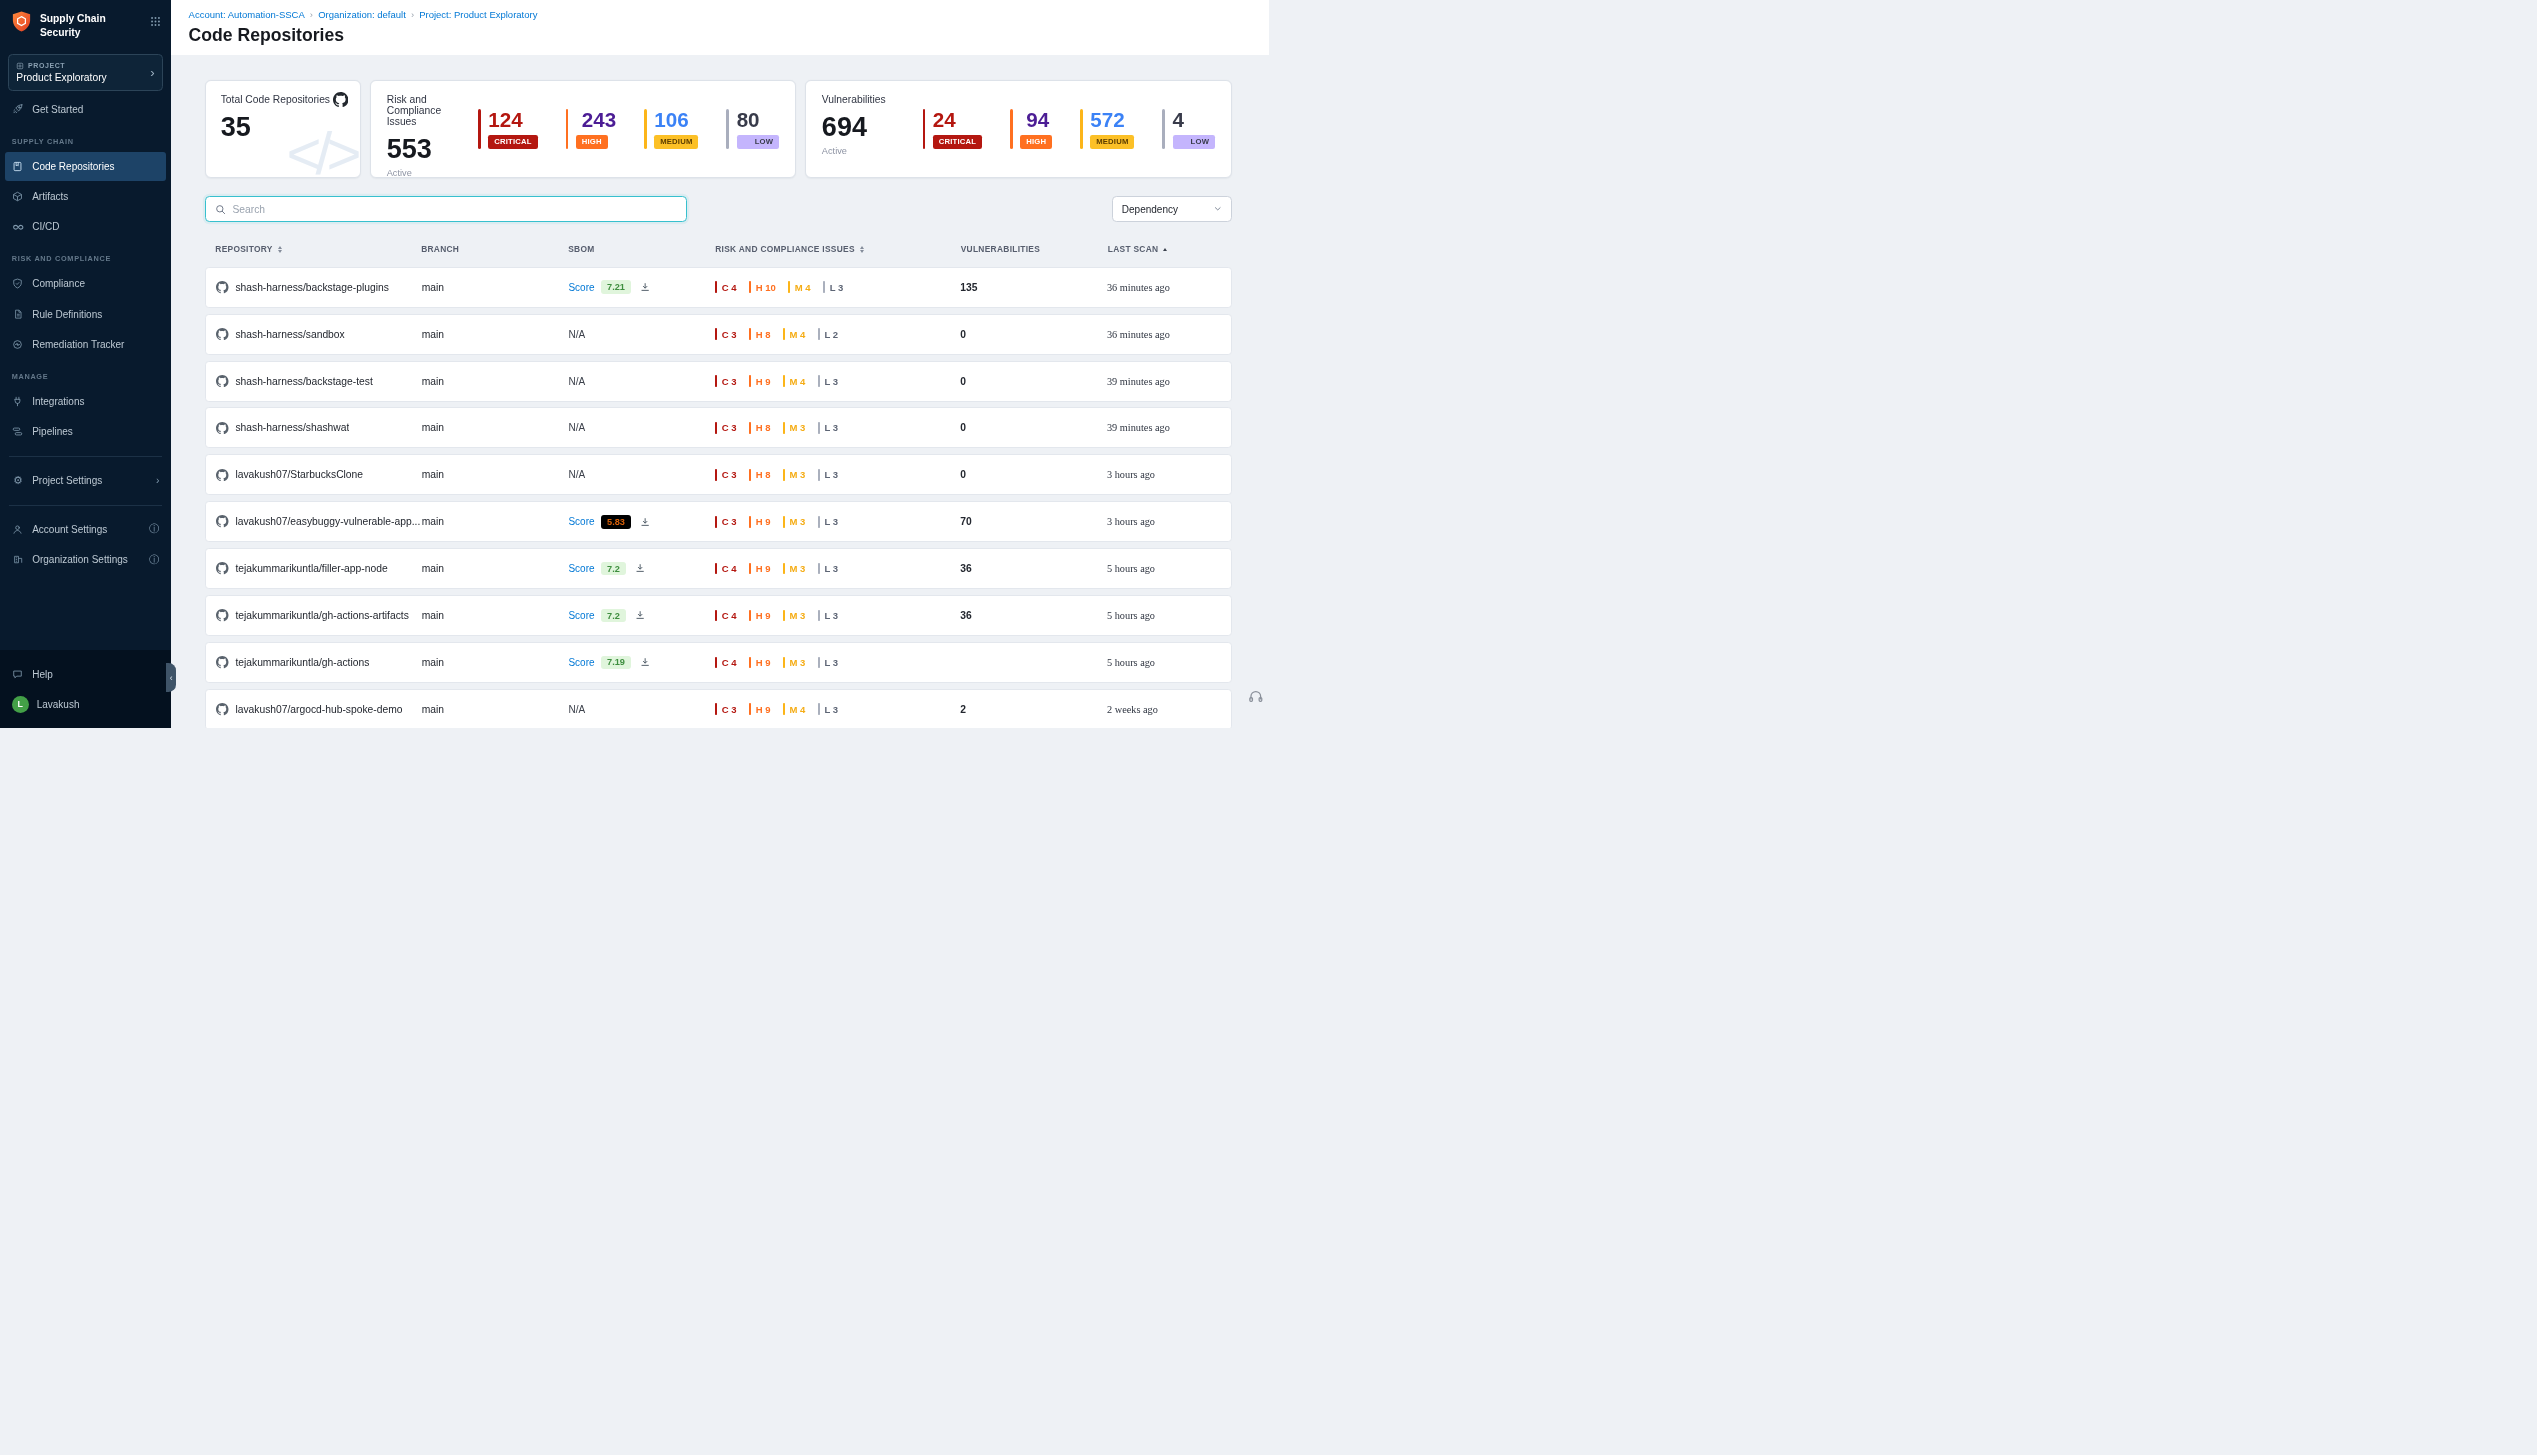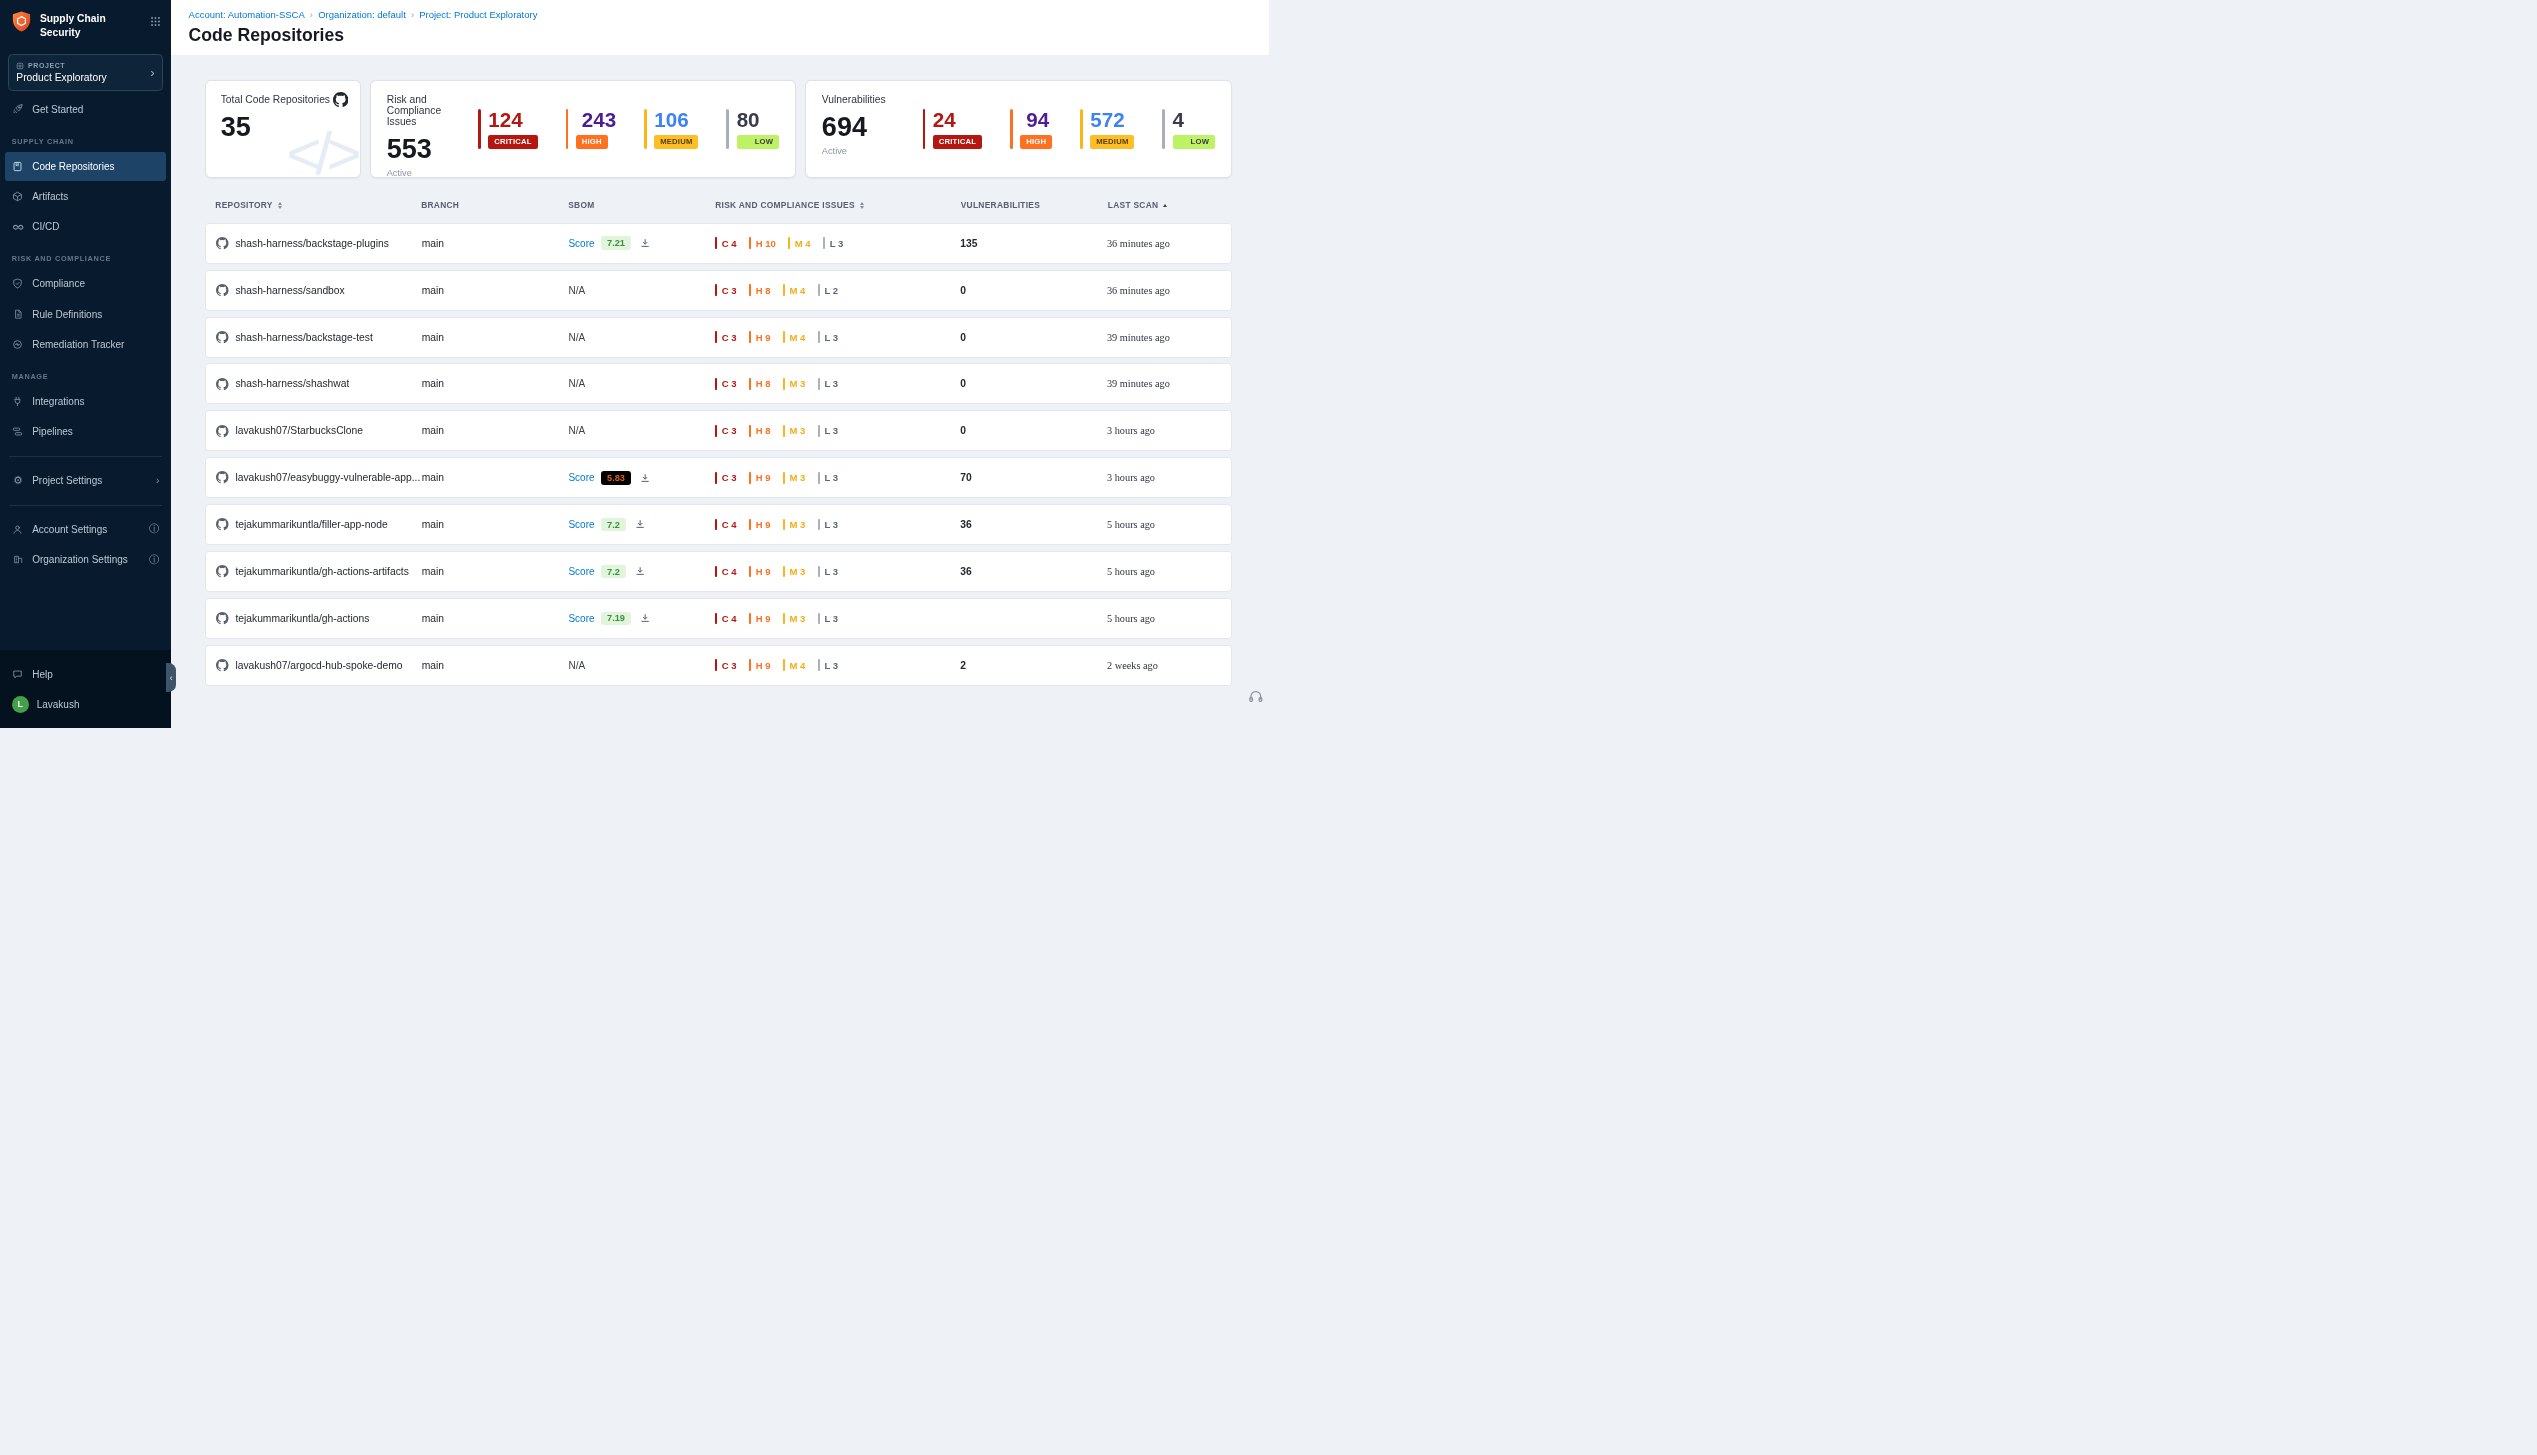--- a/index.html
+++ b/index.html
@@ -53,21 +53,21 @@
   .sev-bar { width:2.9px; height:40px; border-radius:1.5px; }
   .sev-num { font-size:20.6px; font-weight:bold; line-height:1; }
   .sev-badge { margin-top:4.4px; display:inline-block; width:max-content; font-size:7.7px; font-weight:bold; letter-spacing:0.2px; padding:2.2px 5.9px; border-radius:2.2px; }
   .sev-critical .sev-bar { background:#b41710; } .sev-critical .sev-num { color:#b41710; }
   .sev-critical .sev-badge { background:#b41710; color:#fff; }
   .sev-high .sev-bar { background:#ff7020; } .sev-high .sev-num { color:#4c1d95;margin-left:6px; }
   .sev-high .sev-badge { background:#ff7020; color:#fff; }
   .sev-medium .sev-bar { background:#fcb519; } .sev-medium .sev-num { color:#3b82f6; }
   .sev-medium .sev-badge { background:#fcc026; color:#5c3d00; }
   .sev-low .sev-bar { background:#a9aebd; } .sev-low .sev-num { color:#383b4a; }
-  .sev-low .sev-badge { background:#bef264; color:#383b4a;padding-left:18px; }
+  .sev-low .sev-badge { background:#c4b5fd; color:#383b4a;padding-left:18px; }
 
   
   .toolbar { margin-top:17.6px; display:flex; justify-content:space-between; align-items:center; }
   .search { width:482px; height:26.4px; background:#fff; border:1.1px solid #37c0ce; border-radius:4.4px; box-shadow:0 0 0 2.2px rgba(55,192,206,.10); display:flex; align-items:center; gap:6.6px; padding:0 8.8px; }
   .search svg { color:#6c7686; }
   .search input { border:none; outline:none; flex:1; font-size:10.3px; font-family:inherit; color:#23272f; background:transparent; }
   .search input::placeholder { color:#9aa3af; }
   .dropdown { height:26.4px; min-width:120px; background:#fff; border:0.7px solid #ccd2db; border-radius:4.4px; display:flex; align-items:center; justify-content:space-between; padding:0 8.8px; font-size:10px; color:#23272f; cursor:pointer; }
   .dropdown svg { color:#7a8492; }
 
@@ -382,20 +382,35 @@
             </div>
             <div class="sev sev-low">
               <span class="sev-bar"></span>
               <div><div class="sev-num">4</div>
                 <span class="sev-badge">LOW</span></div>
             </div>
           </div>
         </div>
       </div>
 
+      <div class="toolbar">
+        <div class="search">
+          <svg viewBox="0 0 16 16" width="11" height="11" fill="none">
+              <circle cx="7" cy="7" r="4.6" stroke="currentColor" stroke-width="1.4"></circle>
+              <path d="M10.6 10.6 14 14" stroke="currentColor" stroke-width="1.4" stroke-linecap="round"></path>
+            </svg>
+          <input type="text" placeholder="Search" style="">
+        </div>
+        <div class="dropdown">
+          <span>Dependency</span>
+          <svg viewBox="0 0 16 16" width="9.5" height="9.5" fill="none" stroke="currentColor" stroke-width="1.6" stroke-linecap="round">
+              <path d="M4 6.2 8 10l4-3.8"></path>
+            </svg>
+        </div>
+      </div>
 
       <div class="table">
         <div class="thead">
           <div class="th">
             <span>REPOSITORY</span>
             <span class="sort-stack">
                 <span class="tri-up"></span>
                 <span class="tri-down"></span>
               </span>
           </div>

